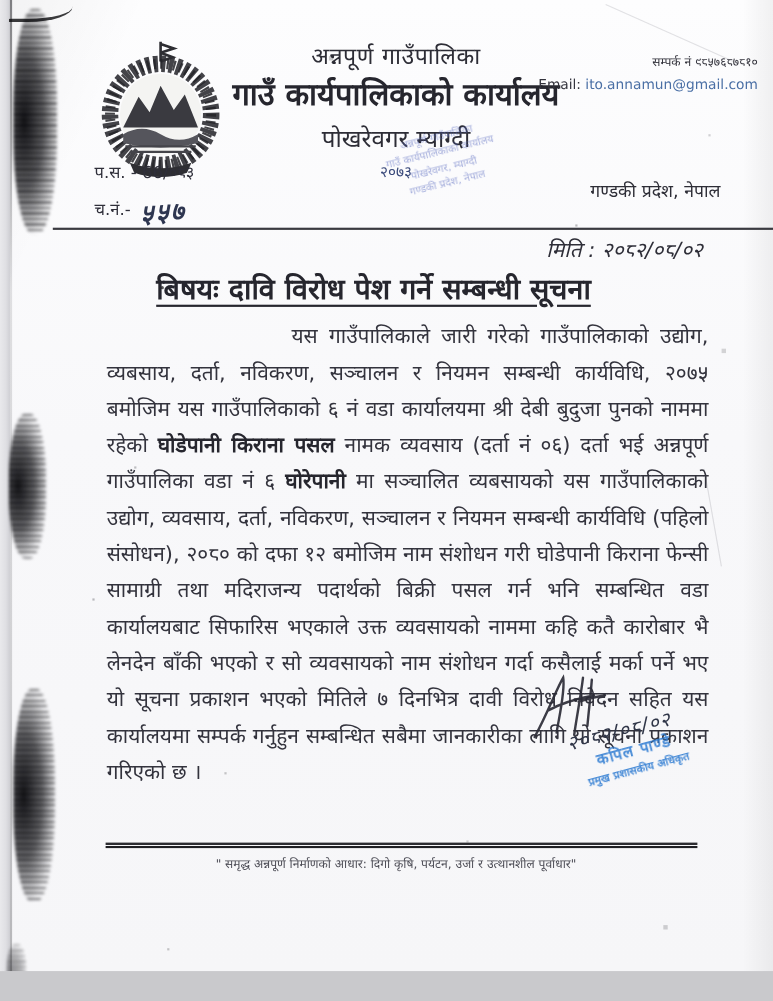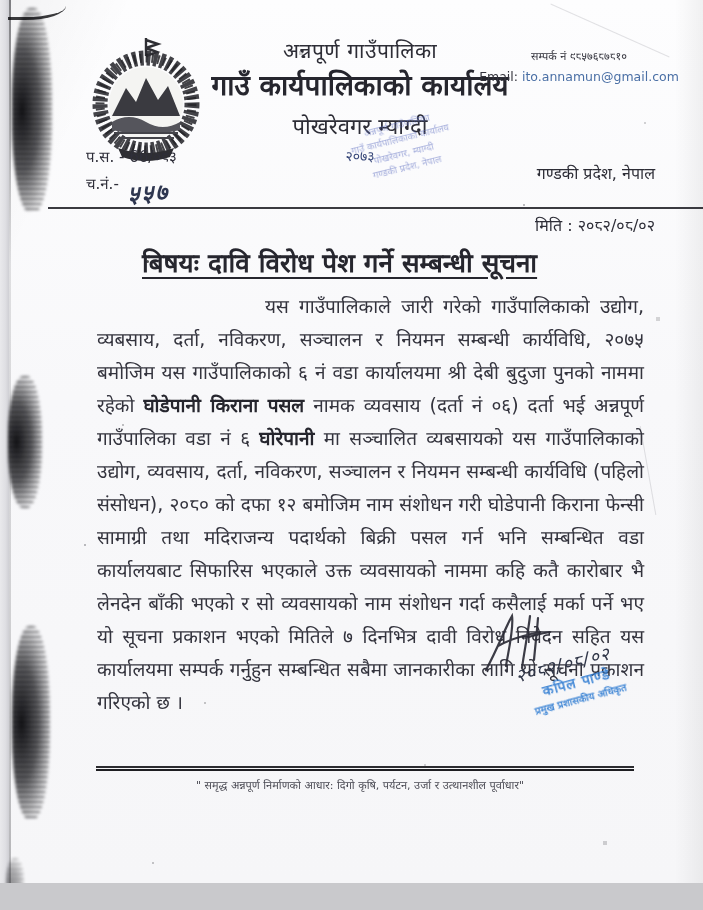--- a/index.html
+++ b/index.html
@@ -43,37 +43,37 @@
   .wrinkle.w1{top:30px;right:28px;width:130px;transform:rotate(24deg);}
   .wrinkle.w2{top:470px;right:10px;width:90px;transform:rotate(80deg);}
 
   
   .emblem{position:absolute;left:84px;top:36px;width:124px;height:128px;}
   .hdr-center{position:absolute;left:210px;top:36px;width:300px;text-align:center;}
   .hdr-line1{font-size:21px;color:#2d2d36;letter-spacing:.5px;}
   .hdr-line2{font-size:28px;font-weight:bold;color:#26262e;margin-top:6px;line-height:1.15;}
   .hdr-line3{font-size:22px;color:#2d2d36;margin-top:8px;}
   .hdr-line4{font-size:14px;color:#3a4a7b;margin-top:6px;}
-  .hdr-right{position:absolute;right:14px;top:48px;width:220px;text-align:center;}
+  .hdr-right{position:absolute;right:14px;top:48px;width:220px;text-align:right;}
   .contact-no{font-size:11px;color:#33333c;}
   .email-line{font-size:12.5px;color:#33333c;margin-top:6px;}
   .email-link{color:#4a6fa5;}
   .web-line{font-size:12.5px;color:#33333c;margin-top:2px;}
   .ref-block{position:absolute;left:86px;top:146px;font-size:15px;color:#2f2f3a;}
-  .dispatch-row{margin-top:7px;display:flex;align-items:flex-start;}
+  .dispatch-row{margin-top:7px;display:flex;align-items:center;}
   .dispatch-no{font-size:23px;color:#2e3650;transform:rotate(-4deg) translateY(3px);
     margin-left:8px;font-weight:bold;letter-spacing:2px;font-style:italic;}
   .province{position:absolute;right:48px;top:162px;font-size:16px;color:#2d2d36;}
   .round-stamp{position:absolute;left:322px;top:118px;width:160px;
     transform:rotate(-14deg);color:#5b6cc0;opacity:.55;text-align:center;
     font-size:9.5px;line-height:1.5;filter:blur(.4px);}
   .hdr-rule{position:absolute;left:48px;right:0;top:207px;height:2px;background:#3a3a40;}
 
   
-  .date-line{position:absolute;right:48px;top:214px;font-size:16px;color:#2e2e38;}
+  .date-line{position:absolute;right:64px;top:214px;font-size:19px;color:#2e2e38;font-style:italic;}
   .subject{position:absolute;left:142px;top:244px;font-size:26px;font-weight:bold;
     color:#26262e;text-decoration:underline;text-underline-offset:5px;}
   .subject-dot{position:absolute;left:146px;top:260px;width:3px;height:3px;
     border-radius:50%;background:#555;}
   .body-par{position:absolute;left:97px;top:290px;width:547px;
     font-size:19px;line-height:33px;text-align:justify;text-indent:168px;
     color:#33333d;}
   .body-par b{color:#26262e;}
 
   

